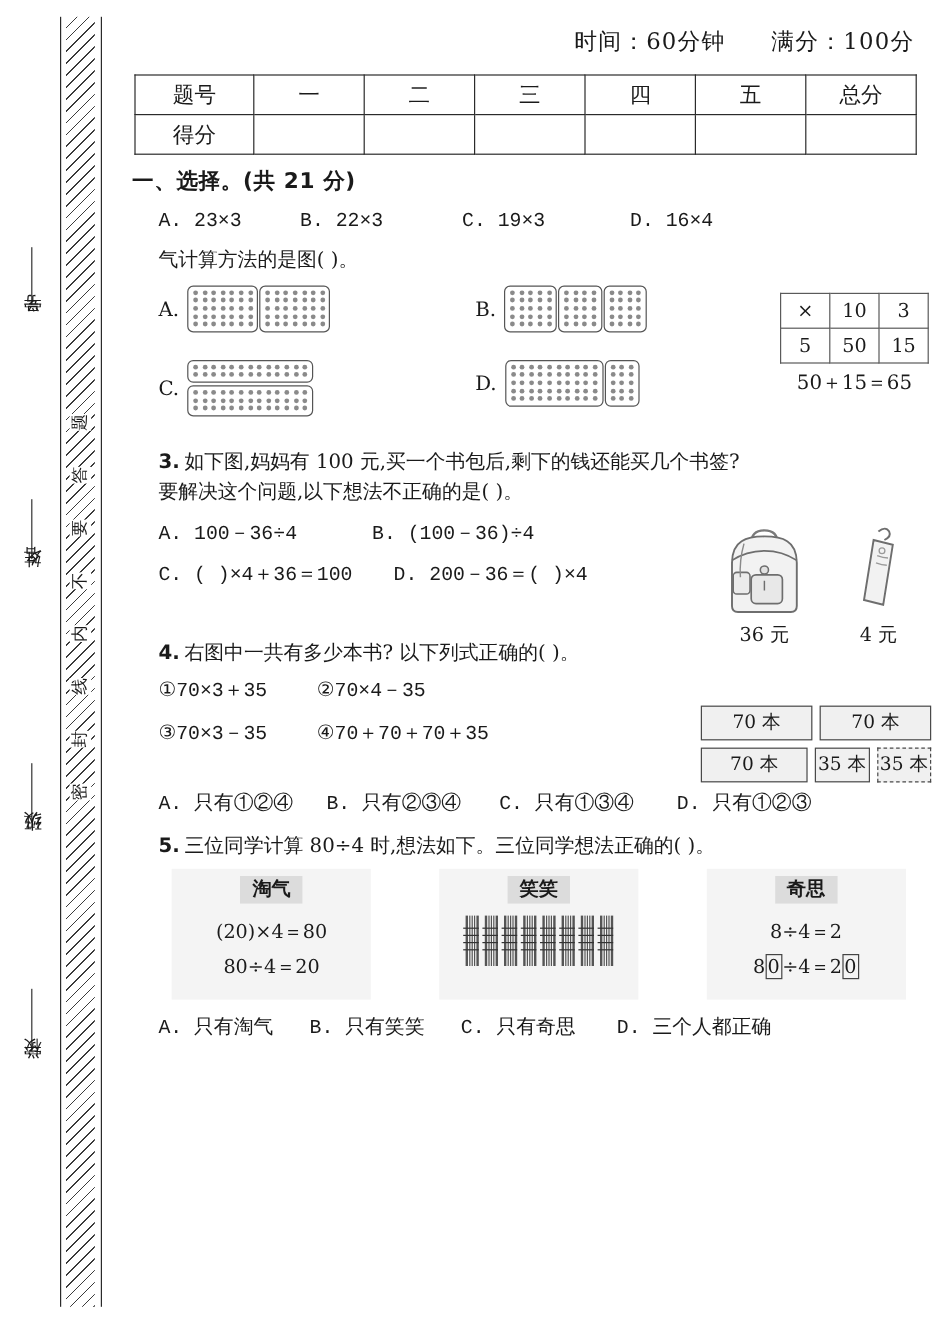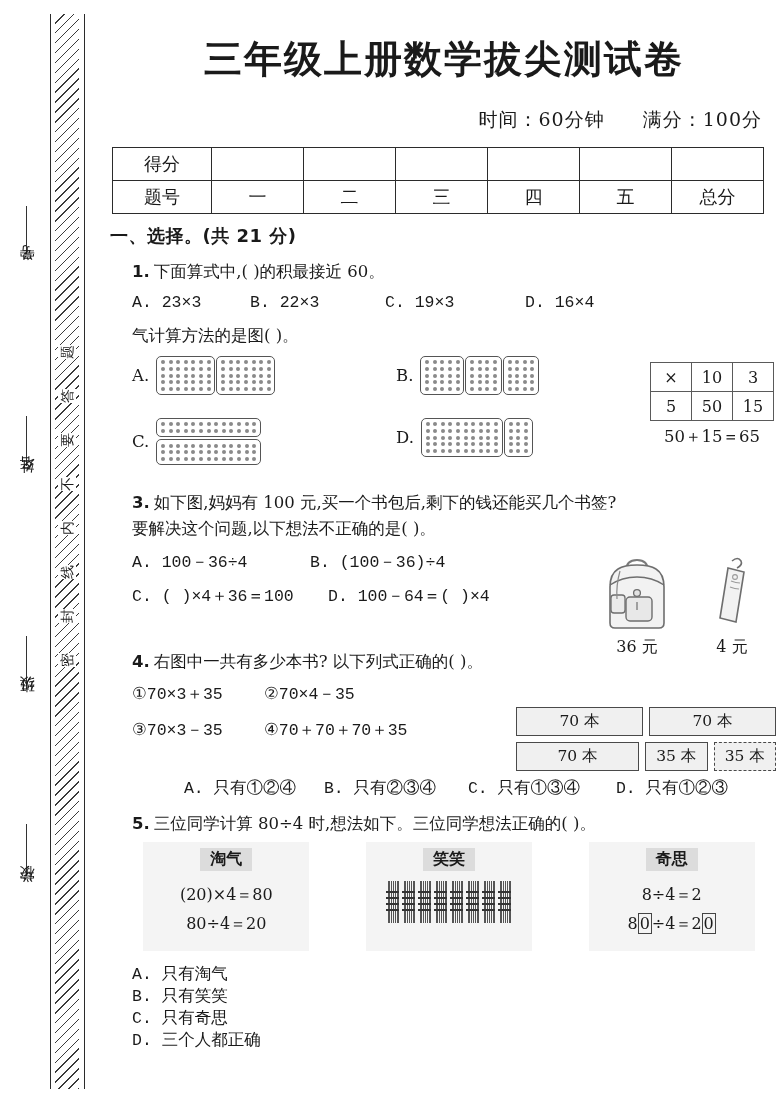--- a/index.html
+++ b/index.html
@@ -108,21 +108,21 @@
   }
   .mtbl .eq{text-align:center;font-size:16.5px;margin-top:5px;}
 
   
   .q3pics{position:absolute;right:10px;top:4px;width:190px;display:flex;
           justify-content:space-around;align-items:flex-end;}
   .pic{text-align:center;}
   .pic .cap{font-size:16px;margin-top:2px;}
 
   
-  .q4boxes{position:absolute;right:4px;top:24px;width:260px;}
+  .q4boxes{position:absolute;right:4px;top:24px;width:192px;}
   .bkrow{display:flex;gap:6px;margin-bottom:6px;}
   .bk{
     border:1.6px solid #4a4a4a;background:#f0f0f0;font-size:15.5px;
     text-align:center;padding:3px 0;flex:1;
   }
   .bk.dashed{border:1.6px dashed #4a4a4a;}
 
   
   .q5wrap{display:flex;justify-content:space-around;margin:6px 0 0 10px;gap:6px;}
   .panel{background:#f4f4f4;padding:6px 8px 8px;text-align:center;min-width:150px;}
@@ -176,57 +176,53 @@
       <span class="lbl">班级</span>
     </div>
     <div class="field" id="f-xuexiao">
       <div class="line"></div>
       <span class="lbl">学校</span>
     </div>
   </div>
 
   <div class="body">
 
-    <h1 class="title">三年级上册数学拔尖测试卷</h1>
 
     <div class="meta">
       <span>时间：60分钟</span>
       <span class="gap"></span>
       <span>满分：100分</span>
     </div>
 
     <table class="score">
       <tbody>
           <tr>
+        <td class="head">题号</td>
+        <td>一</td>
+        <td>二</td>
+        <td>三</td>
+        <td>四</td>
+        <td>五</td>
+        <td>总分</td>
+      </tr>
+      <tr>
         <td class="head">得分</td>
         <td></td>
         <td></td>
         <td></td>
         <td></td>
         <td></td>
         <td></td>
       </tr>
-      <tr>
-        <td class="head">题号</td>
-        <td>一</td>
-        <td>二</td>
-        <td>三</td>
-        <td>四</td>
-        <td>五</td>
-        <td>总分</td>
-      </tr>
     </tbody>
       </table>
 
     <div class="sec-title">一、选择。(共 21 分)</div>
 
     <div class="q">
-      <div class="q-line">
-        <span class="q-num">1.</span><span>下面算式中,(       )的积最接近 60。</span>
-      </div>
       <div class="opts" style="margin-top:8px;">
         <div class="o" style="width:118px;">A.  23×3</div>
         <div class="o" style="width:135px;">B.  22×3</div>
         <div class="o" style="width:140px;">C.  19×3</div>
         <div class="o">D.  16×4</div>
       </div>
     </div>
 
     <div class="q">
       <div class="q-cont">气计算方法的是图(       )。</div>
@@ -646,21 +642,21 @@
       </div>
       <div class="q-cont">要解决这个问题,以下想法不正确的是(       )。</div>
 
       <div style="position:relative;height:92px;">
         <div class="opts" style="margin-top:10px;">
           <div class="o" style="width:178px;">A.  100－36÷4</div>
           <div class="o">B.  (100－36)÷4</div>
         </div>
         <div class="opts" style="margin-top:12px;">
           <div class="o" style="width:196px;">C.  (      )×4＋36＝100</div>
-          <div class="o">D.  100－64＝(      )×4</div>
+          <div class="o">D.  200－36＝(      )×4</div>
         </div>
 
         <div class="q3pics">
           <div class="pic">
             <svg width="82" height="76" viewBox="0 0 82 76">
               <path d="M30 16 q0-11 11-11 q11 0 11 11" fill="none" stroke="#7a7a7a" stroke-width="2"></path>
               <path d="M22 14 q-8 5 -8 18 v36 q0 5 5 5 h44 q5 0 5-5 v-36 q0-13 -8-18 q-6-4 -19-4 q-13 0 -19 4z" fill="#f2f2f2" stroke="#6e6e6e" stroke-width="1.6"></path>
               <path d="M14 30 q12-8 27-8 q15 0 27 8" fill="none" stroke="#6e6e6e" stroke-width="1.4"></path>
               <rect x="30" y="42" width="26" height="24" rx="4" fill="#e8e8e8" stroke="#6e6e6e" stroke-width="1.4"></rect>
               <rect x="15" y="40" width="14" height="18" rx="3" fill="#ebebeb" stroke="#6e6e6e" stroke-width="1.3"></rect>
@@ -705,21 +701,21 @@
             <div class="bk">70 本</div>
           </div>
           <div class="bkrow">
             <div class="bk" style="flex:2;">70 本</div>
             <div class="bk" style="flex:1;">35 本</div>
             <div class="bk dashed" style="flex:1;">35 本</div>
           </div>
         </div>
       </div>
 
-      <div class="opts" style="margin-top:2px;justify-content:center;">
+      <div class="opts" style="margin-top:2px;">
         <div class="o" style="width:140px;">A.  只有①②④</div>
         <div class="o" style="width:144px;">B.  只有②③④</div>
         <div class="o" style="width:148px;">C.  只有①③④</div>
         <div class="o">D.  只有①②③</div>
       </div>
     </div>
 
     <div class="q" style="margin-top:12px;">
       <div class="q-line">
         <span class="q-num">5.</span><span>三位同学计算 80÷4 时,想法如下。三位同学想法正确的(       )。</span>
@@ -828,21 +824,21 @@
 
         <div class="panel">
           <span class="who">奇思</span>
           <div class="ln">8÷4＝2</div>
           <div class="ln">
             <span>8</span><span class="boxdig">0</span><span>÷4＝2</span><span class="boxdig">0</span>
           </div>
         </div>
       </div>
 
-      <div class="opts" style="margin-top:12px;flex-direction:column;">
+      <div class="opts" style="margin-top:12px;">
         <div class="o" style="width:126px;">A.  只有淘气</div>
         <div class="o" style="width:126px;">B.  只有笑笑</div>
         <div class="o" style="width:130px;">C.  只有奇思</div>
         <div class="o">D.  三个人都正确</div>
       </div>
     </div>
 
   </div>
 </div>
 

